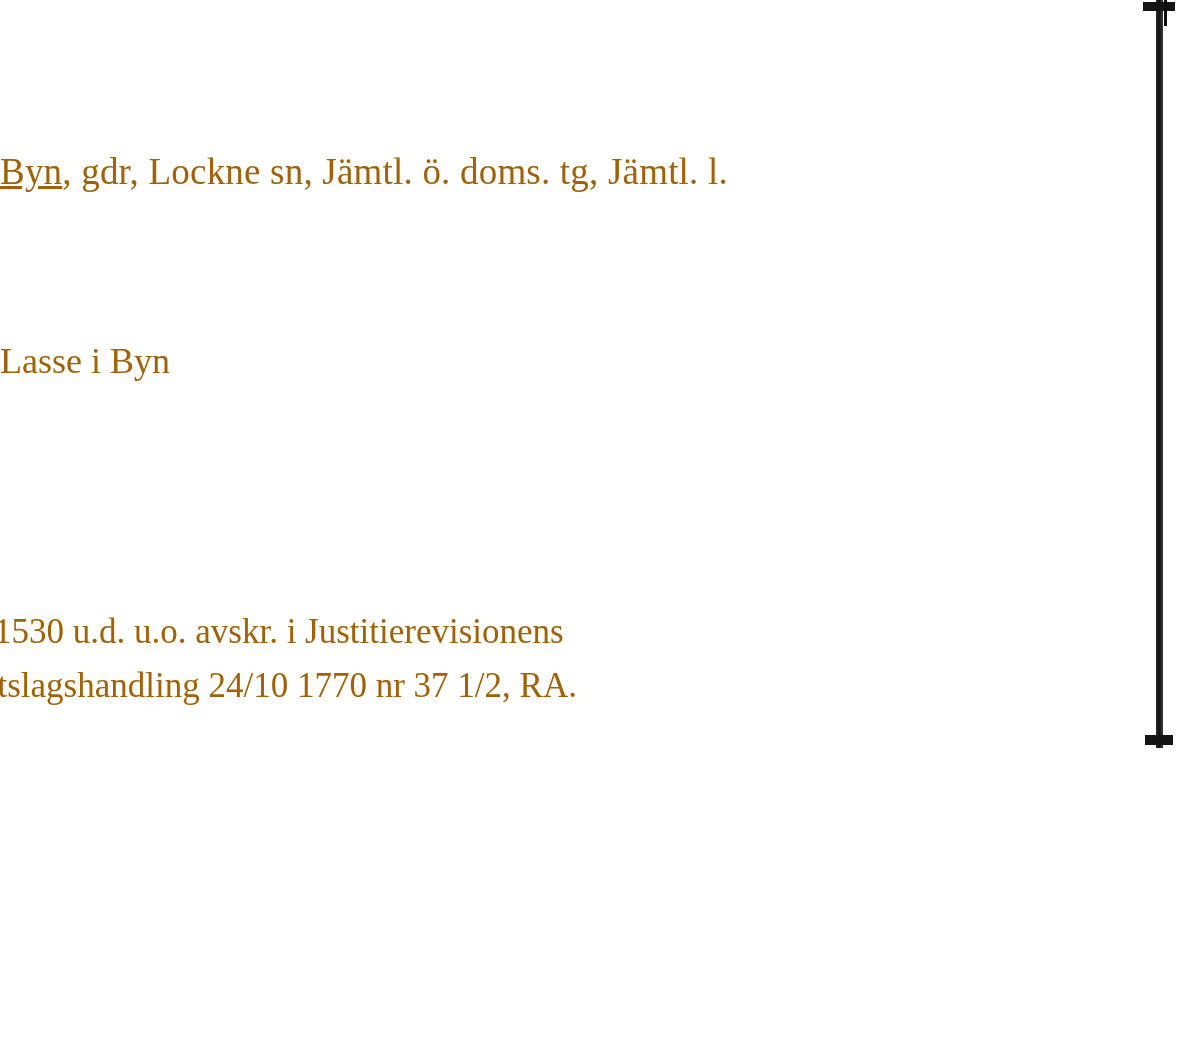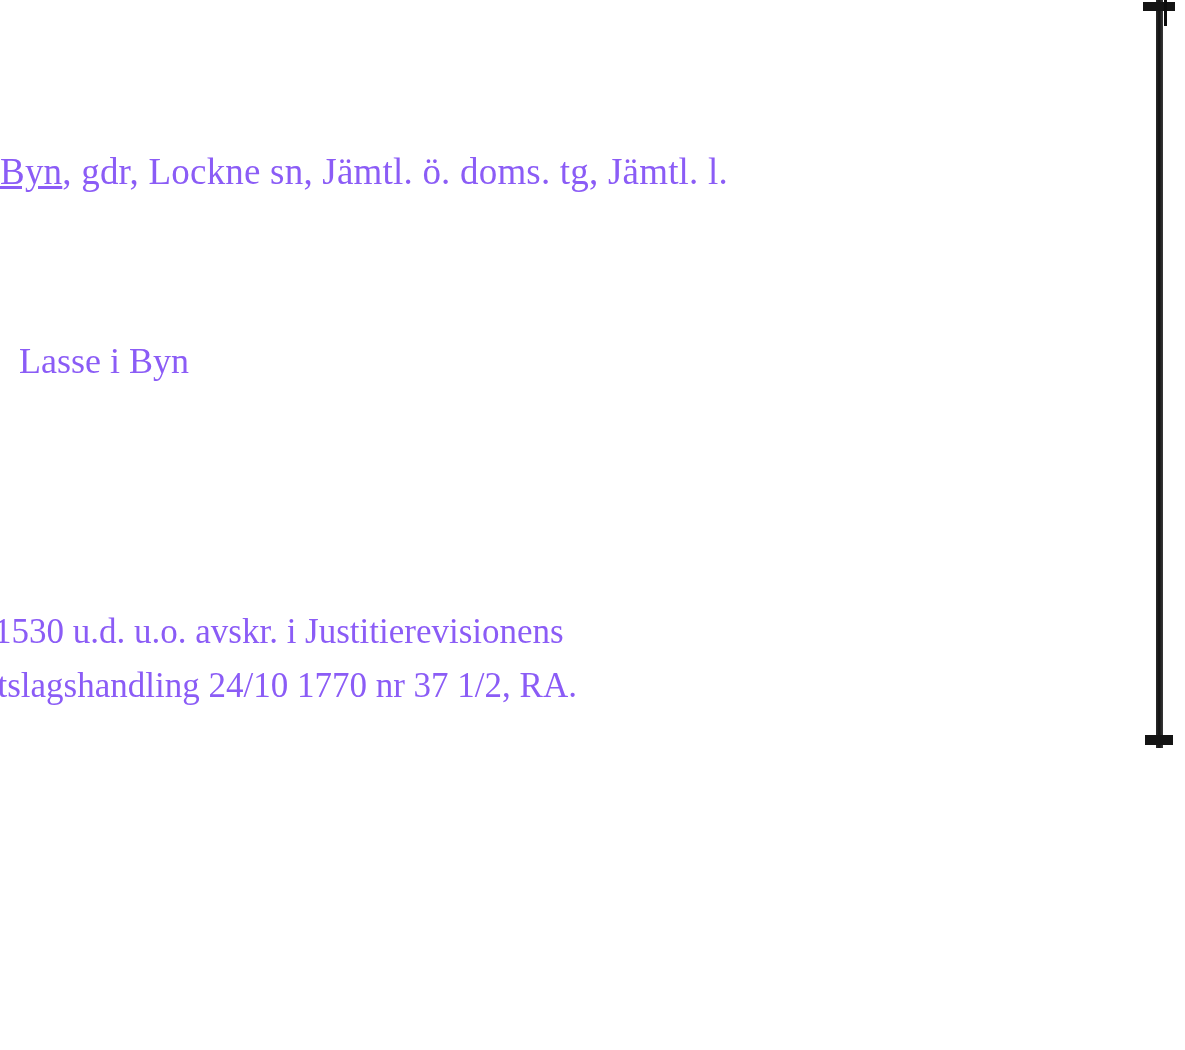--- a/index.html
+++ b/index.html
@@ -7,21 +7,21 @@
     padding: 0;
     background: #ffffff;
   }
   .page {
     position: relative;
     width: 1185px;
     height: 1050px;
     background: #ffffff;
     overflow: hidden;
     font-family: "Liberation Serif", "DejaVu Serif", serif;
-    color: #8b5cf6;
+    color: #a16207;
   }
 
   
   .scan-edge {
     position: absolute;
     top: 0;
     right: 22px;
     width: 7px;
     height: 748px;
     background: linear-gradient(to right, #2a2a2a 0%, #111111 45%, #3a3a3a 100%);
@@ -66,21 +66,20 @@
     text-underline-offset: 2px;
   }
 
   .person {
     position: absolute;
     left: 0px;
     top: 340px;
     font-size: 36px;
     line-height: 1.2;
     white-space: nowrap;
-    padding-left: 19px;
   }
 
   .source {
     position: absolute;
     left: -6px;
     top: 605px;
     width: 1080px;
     font-size: 35px;
     line-height: 1.55;
   }

